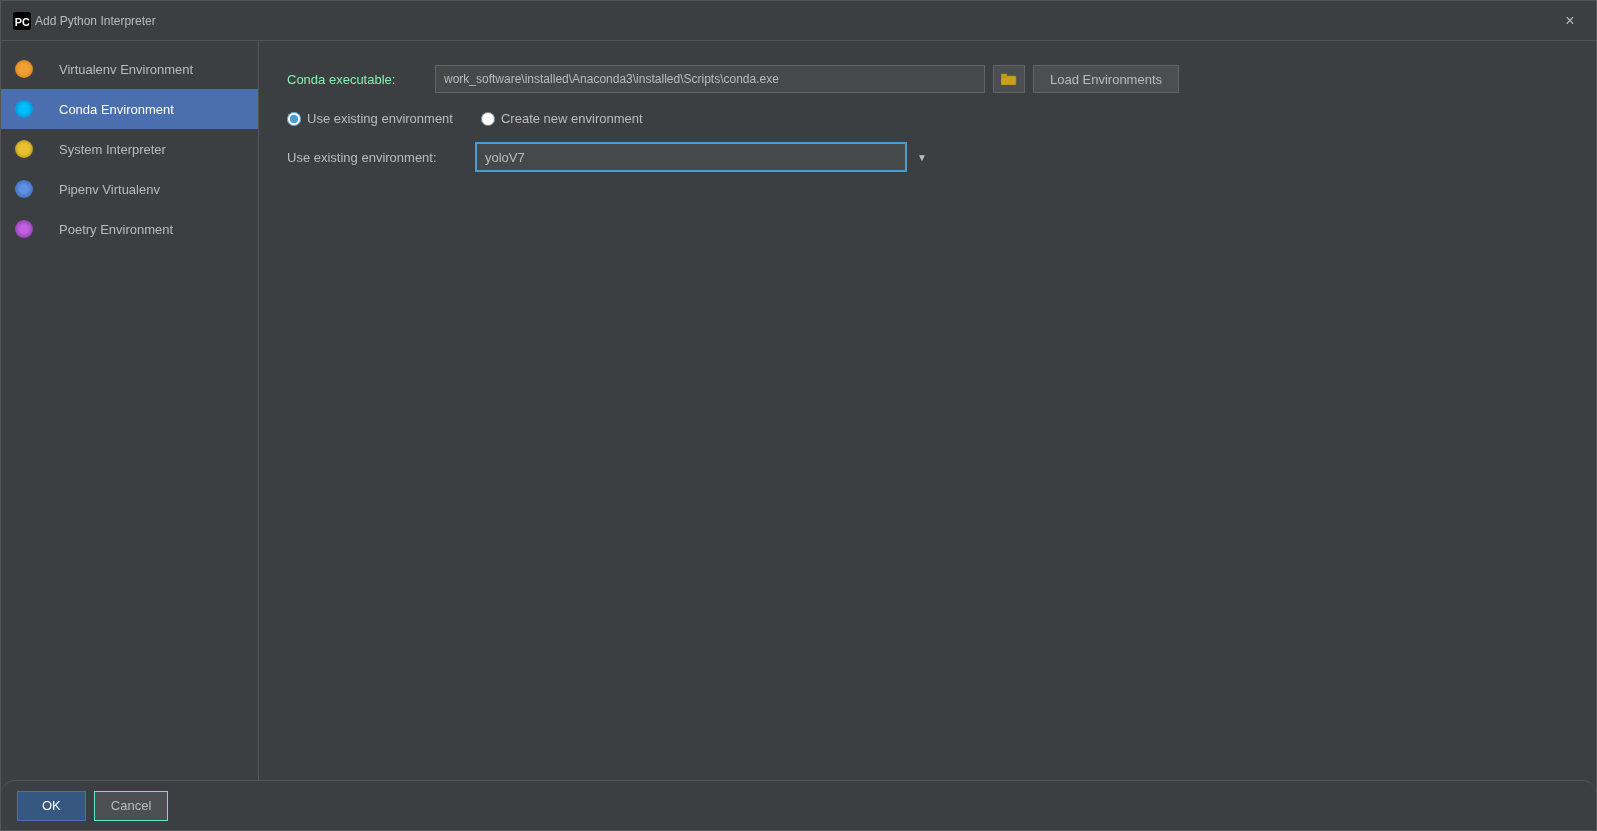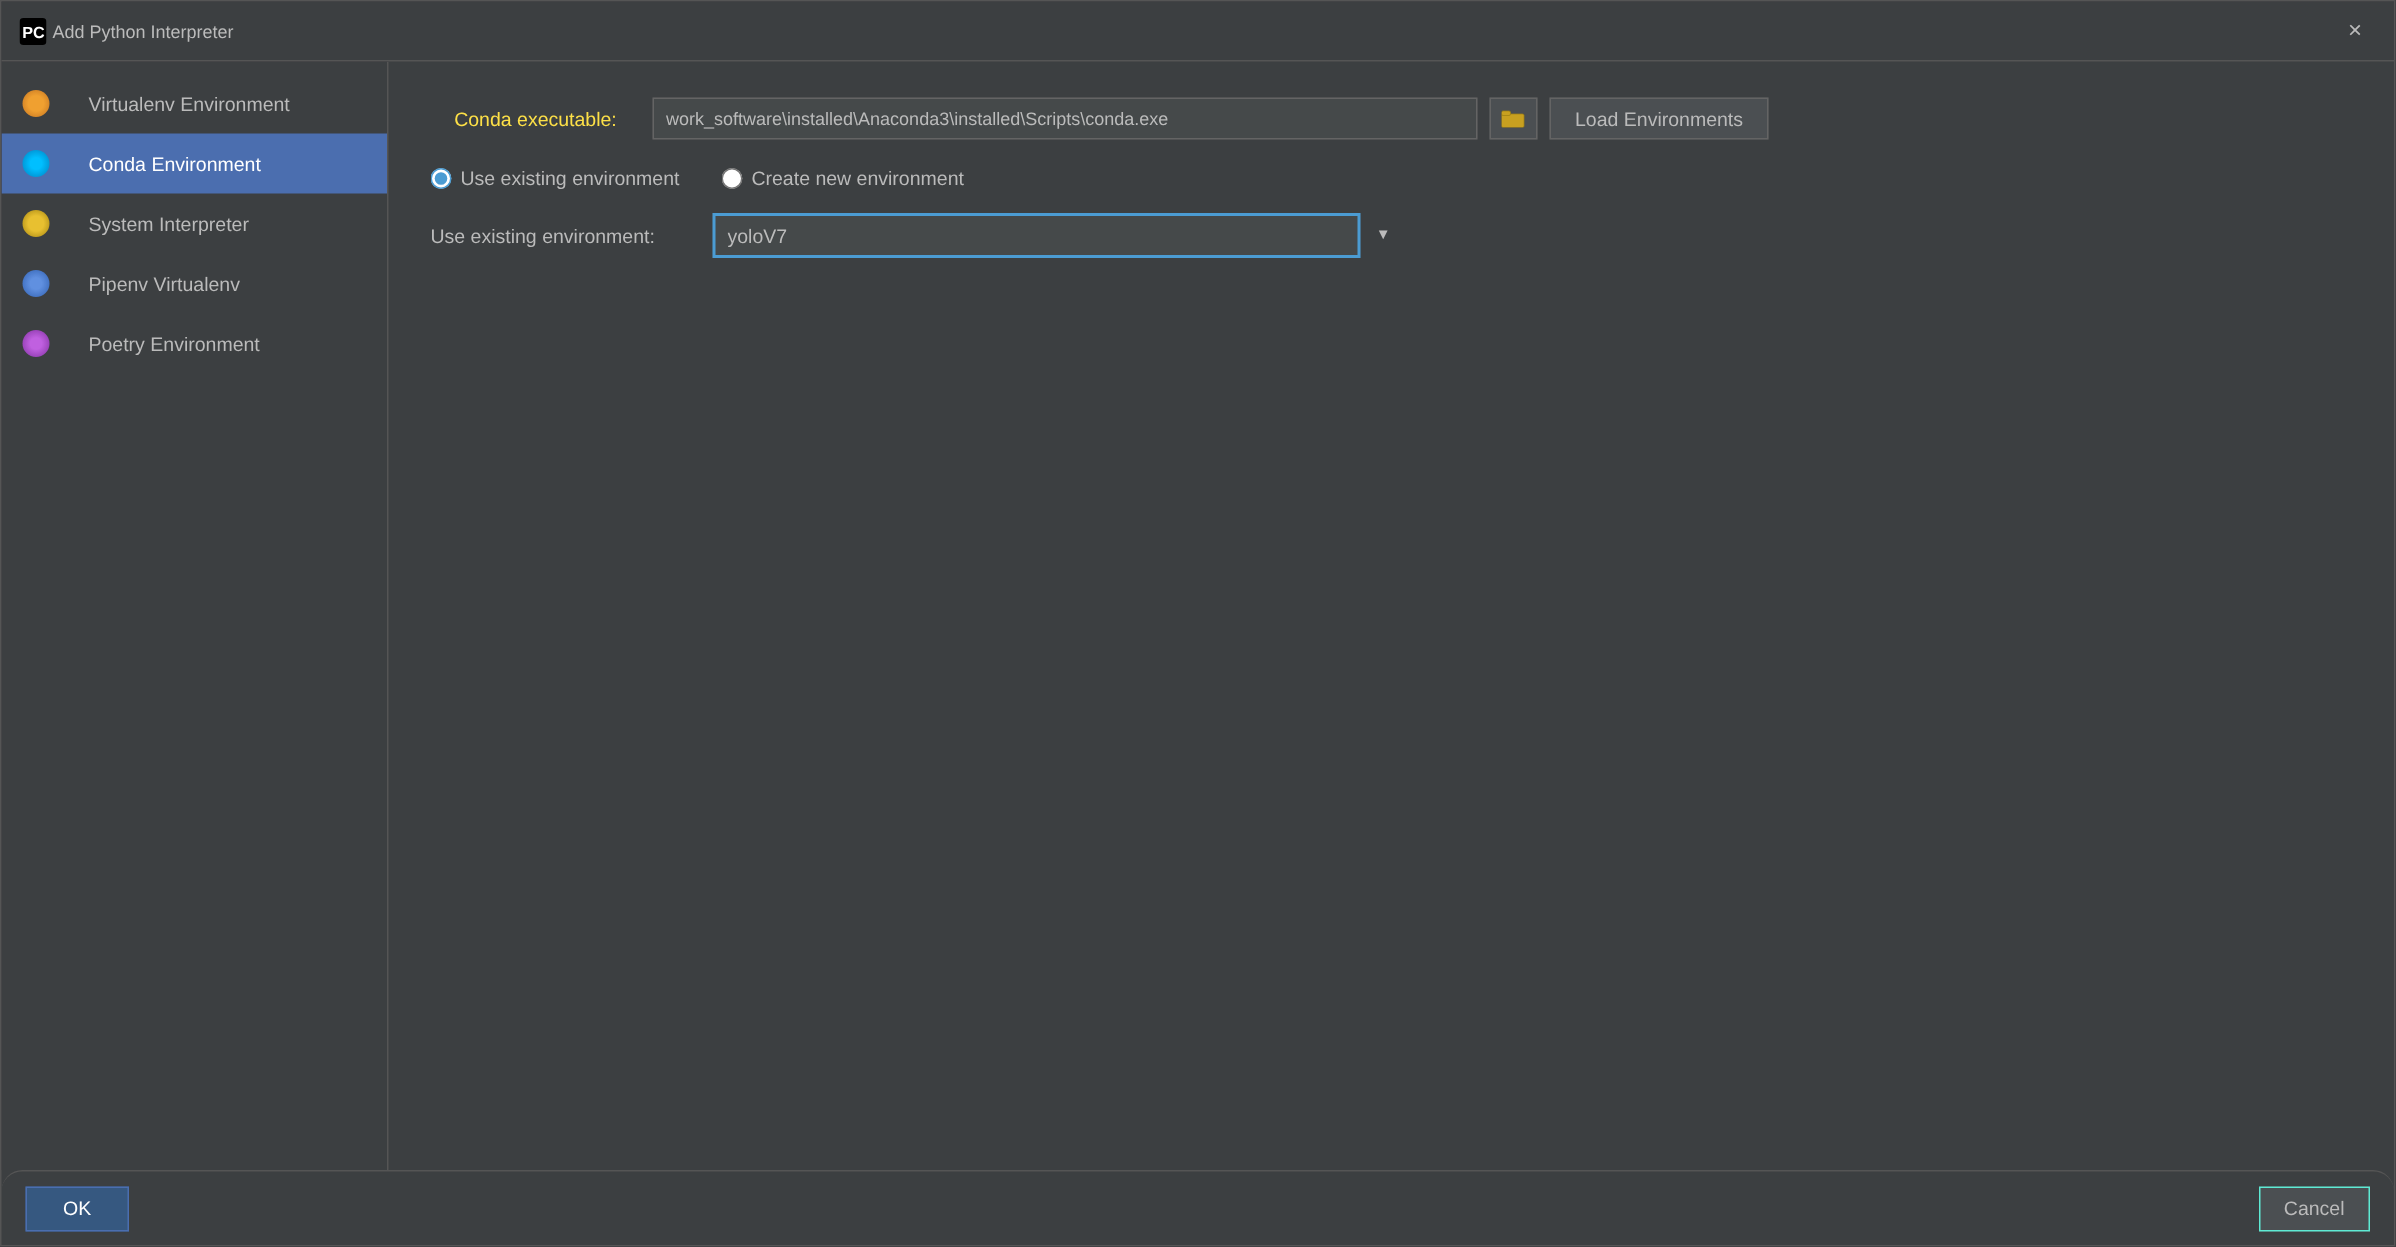--- a/index.html
+++ b/index.html
@@ -131,25 +131,24 @@
       padding: 24px 28px;
       overflow: auto;
     }
     .form-row {
       display: flex;
       align-items: center;
       margin-bottom: 18px;
       gap: 8px;
     }
     .form-label {
-      color: #fde047;
+      color: #86efac;
       font-size: 13px;
       white-space: nowrap;
       min-width: 140px;
-      text-align: center;
     }
     .conda-path-input {
       flex: 1;
       max-width: 550px;
       background: #45494a;
       border: 1px solid #646464;
       color: #bbbbbb;
       font-size: 12px;
       padding: 4px 8px;
       height: 28px;
@@ -232,21 +231,21 @@
       transform: translateY(-50%);
       color: #bbbbbb;
       font-size: 10px;
       pointer-events: none;
     }
     .dialog-footer {
       height: 50px;
       border-top: 1px solid #555555;
       display: flex;
       align-items: center;
-      justify-content: space-between;
+      justify-content: flex-start;
       padding: 0 16px;
       gap: 8px;
       flex-shrink: 0;
       border-radius: 14px;
     }
     .btn-ok {
       background: #365880;
       border: 1px solid #4b6eaf;
       color: #ffffff;
       padding: 6px 24px;

